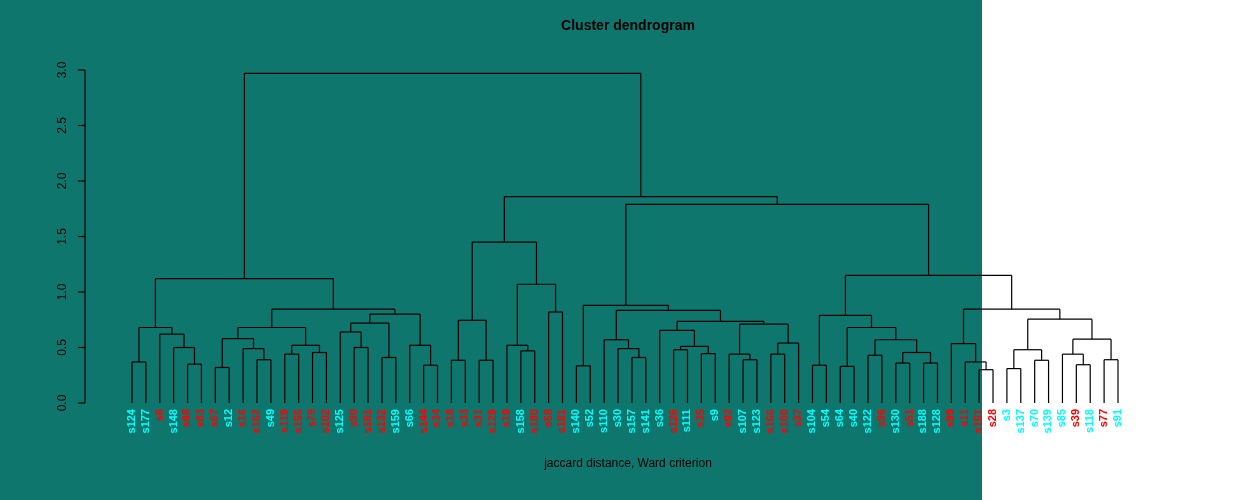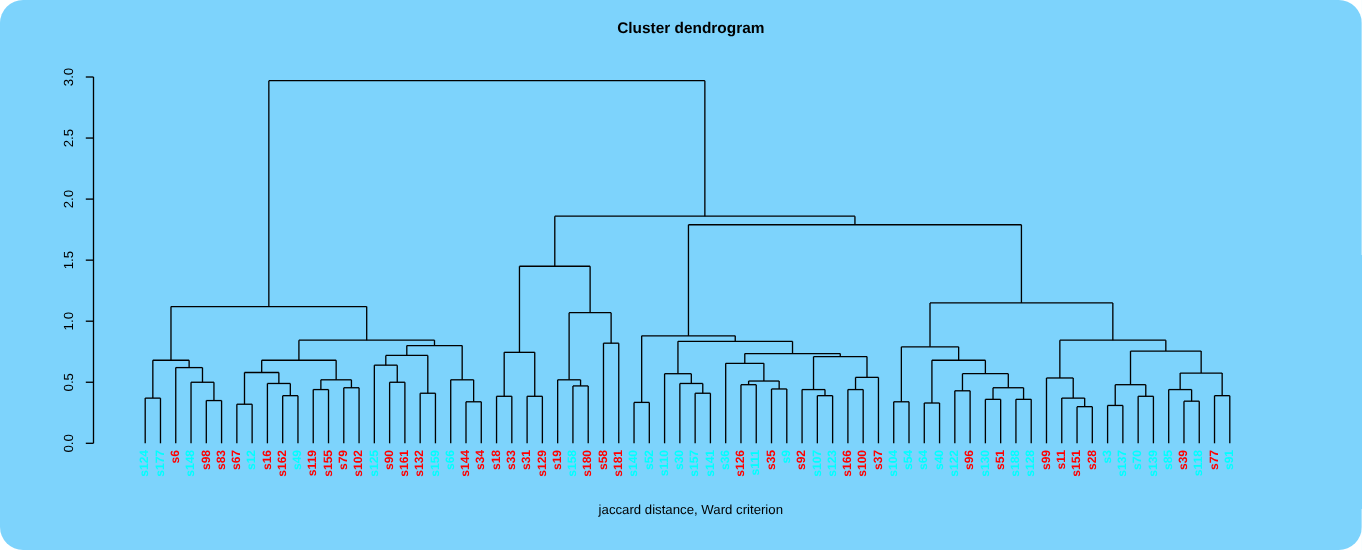--- a/index.html
+++ b/index.html
@@ -1,16 +1,16 @@
 <!DOCTYPE html>
 <html><head>
 <meta charset="utf-8">
 <style>
   html,body{margin:0;padding:0;background:#ffffff;}
-  .figure{width:1238px;height:500px;background:#7dd3fc;position:relative;font-family:"Liberation Sans",sans-serif;border-radius:21px;}
+  .figure{width:982px;height:500px;background:#0f766e;position:relative;font-family:"Liberation Sans",sans-serif;}
   svg{display:block;}
   .title{font:bold 14px "Liberation Sans",sans-serif;fill:#000000;}
   .caption{font:12px "Liberation Sans",sans-serif;fill:#000000;}
   .tick-label{font:12px "Liberation Sans",sans-serif;fill:#000000;}
   .leaf-label{font:bold 11px "Liberation Sans",sans-serif;}
   .axis-line,.tree-line{stroke:#000000;stroke-width:1.2;fill:none;}
 </style>
 </head>
 <body>
 

